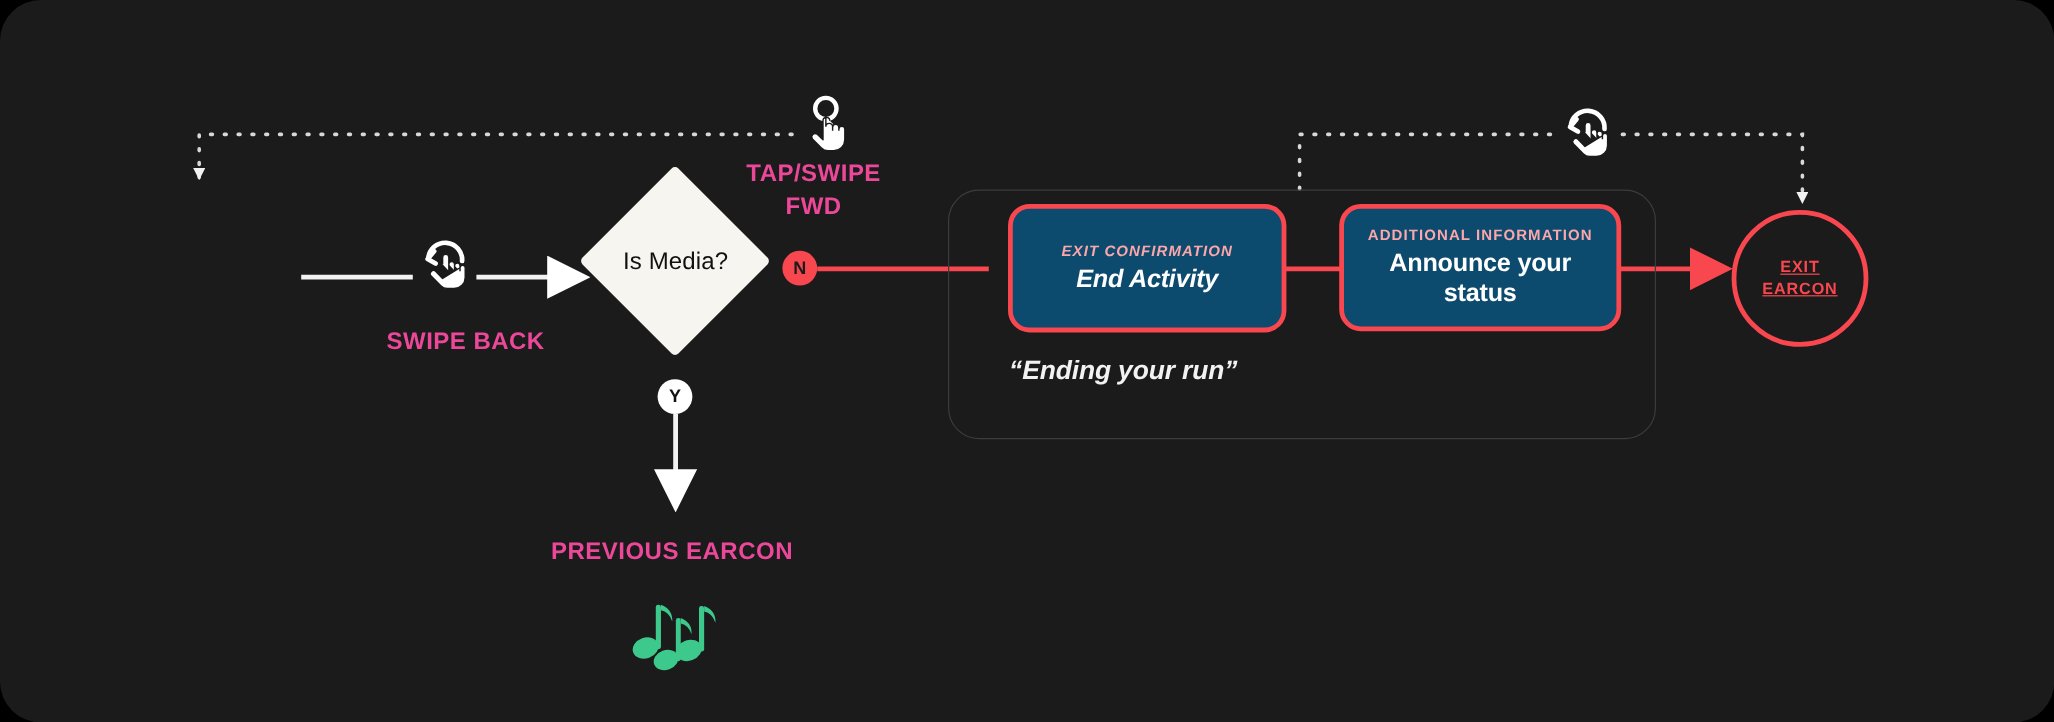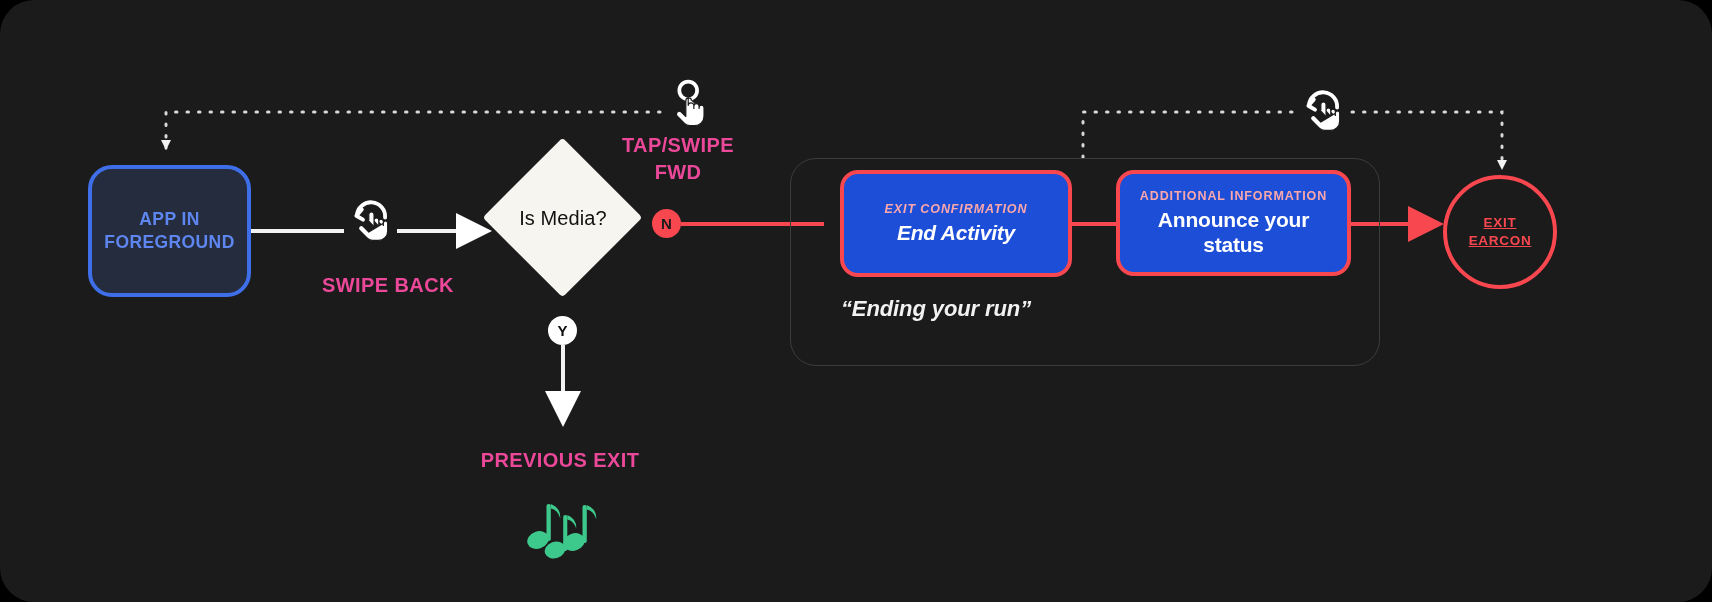--- a/index.html
+++ b/index.html
@@ -120,21 +120,21 @@
     border-radius: 26px;
     background: transparent;
   }
 
   
   .card {
     position: absolute;
     box-sizing: border-box;
     border: 4px solid #f8474f;
     border-radius: 18px;
-    background: #1d4ed8;
+    background: #0c4a6e;
     display: flex;
     flex-direction: column;
     align-items: center;
     justify-content: center;
     text-align: center;
     padding: 8px 10px;
   }
   .card-1 { left: 840px; top: 170px; width: 232px; height: 107px; font-style: italic; }
   .card-2 { left: 1116px; top: 170px; width: 235px; height: 106px; }
 
@@ -261,26 +261,20 @@
 
     <line x1="563" y1="345" x2="563" y2="421" stroke="#f2f2f2" stroke-width="4" marker-end="url(#arrowWhite)"></line>
 
     <polyline points="660,112 166,112 166,148" fill="none" stroke="#d8d8d8" stroke-width="3" stroke-dasharray="1.5 10" stroke-linecap="round" marker-end="url(#arrowWhiteDot)"></polyline>
 
     <polyline points="1292,112 1083,112 1083,158" fill="none" stroke="#d8d8d8" stroke-width="3" stroke-dasharray="1.5 10" stroke-linecap="round"></polyline>
 
     <polyline points="1352,112 1502,112 1502,168" fill="none" stroke="#d8d8d8" stroke-width="3" stroke-dasharray="1.5 10" stroke-linecap="round" marker-end="url(#arrowWhiteDot)"></polyline>
   </svg>
 
-  <div class="app-node">
-    <div>
-      <span>APP IN</span><br>
-      <span>FOREGROUND</span>
-    </div>
-  </div>
 
   <div class="gicon gicon-swipeback">
     <svg width="52" height="52" viewBox="0 0 48 48" xmlns="http://www.w3.org/2000/svg">
       <path d="M11 16 A13 13 0 0 1 37 18" fill="none" stroke="#ffffff" stroke-width="3.6" stroke-linecap="round"></path>
       <path d="M15.5 10.5 L10.5 16.4 L16.6 20" fill="none" stroke="#ffffff" stroke-width="3.6" stroke-linejoin="round" stroke-linecap="round"></path>
       <path d="M22 20.5 v-5.2 a2.4 2.4 0 0 1 4.8 0 v10.4 M26.8 20.6 a2.2 2.2 0 0 1 4.4 0 v4.8 M31.2 21.6 a2.1 2.1 0 0 1 4.2 0 v4.2
                M35.4 23.2 a2 2 0 0 1 4 0 v7.4 a8.6 8.6 0 0 1 -8.6 8.6 h-5.2 a7 7 0 0 1 -5 -2.1 l-7.4 -7.5 a2.5 2.5 0 0 1 3.6 -3.5 L22 31.4 z" fill="#ffffff" stroke="#1b1b1b" stroke-width="1.1" stroke-linejoin="round"></path>
     </svg>
   </div>
   <div class="label label-swipeback">SWIPE BACK</div>
@@ -330,21 +324,21 @@
     </div>
   </div>
 
   <div class="earcon">
     <div>
       <span>EXIT</span><br>
       <span>EARCON</span>
     </div>
   </div>
 
-  <div class="label label-prevtrack">PREVIOUS EXIT</div>
+  <div class="label label-prevtrack">PREVIOUS EARCON</div>
 
   <div class="music-notes">
     <svg width="74" height="66" viewBox="0 0 74 66" xmlns="http://www.w3.org/2000/svg">
       <g fill="#3ec98c">
 
         <ellipse cx="12" cy="45" rx="11" ry="8.6" transform="rotate(-20 12 45)"></ellipse>
         <rect x="20.5" y="9" width="4.3" height="37" rx="2"></rect>
         <path d="M24.8 9 q10 4 9.4 14 q-2.6 -8 -9.4 -9.4 z"></path>
 
         <ellipse cx="29" cy="55" rx="10.5" ry="8.2" transform="rotate(-20 29 55)"></ellipse>

